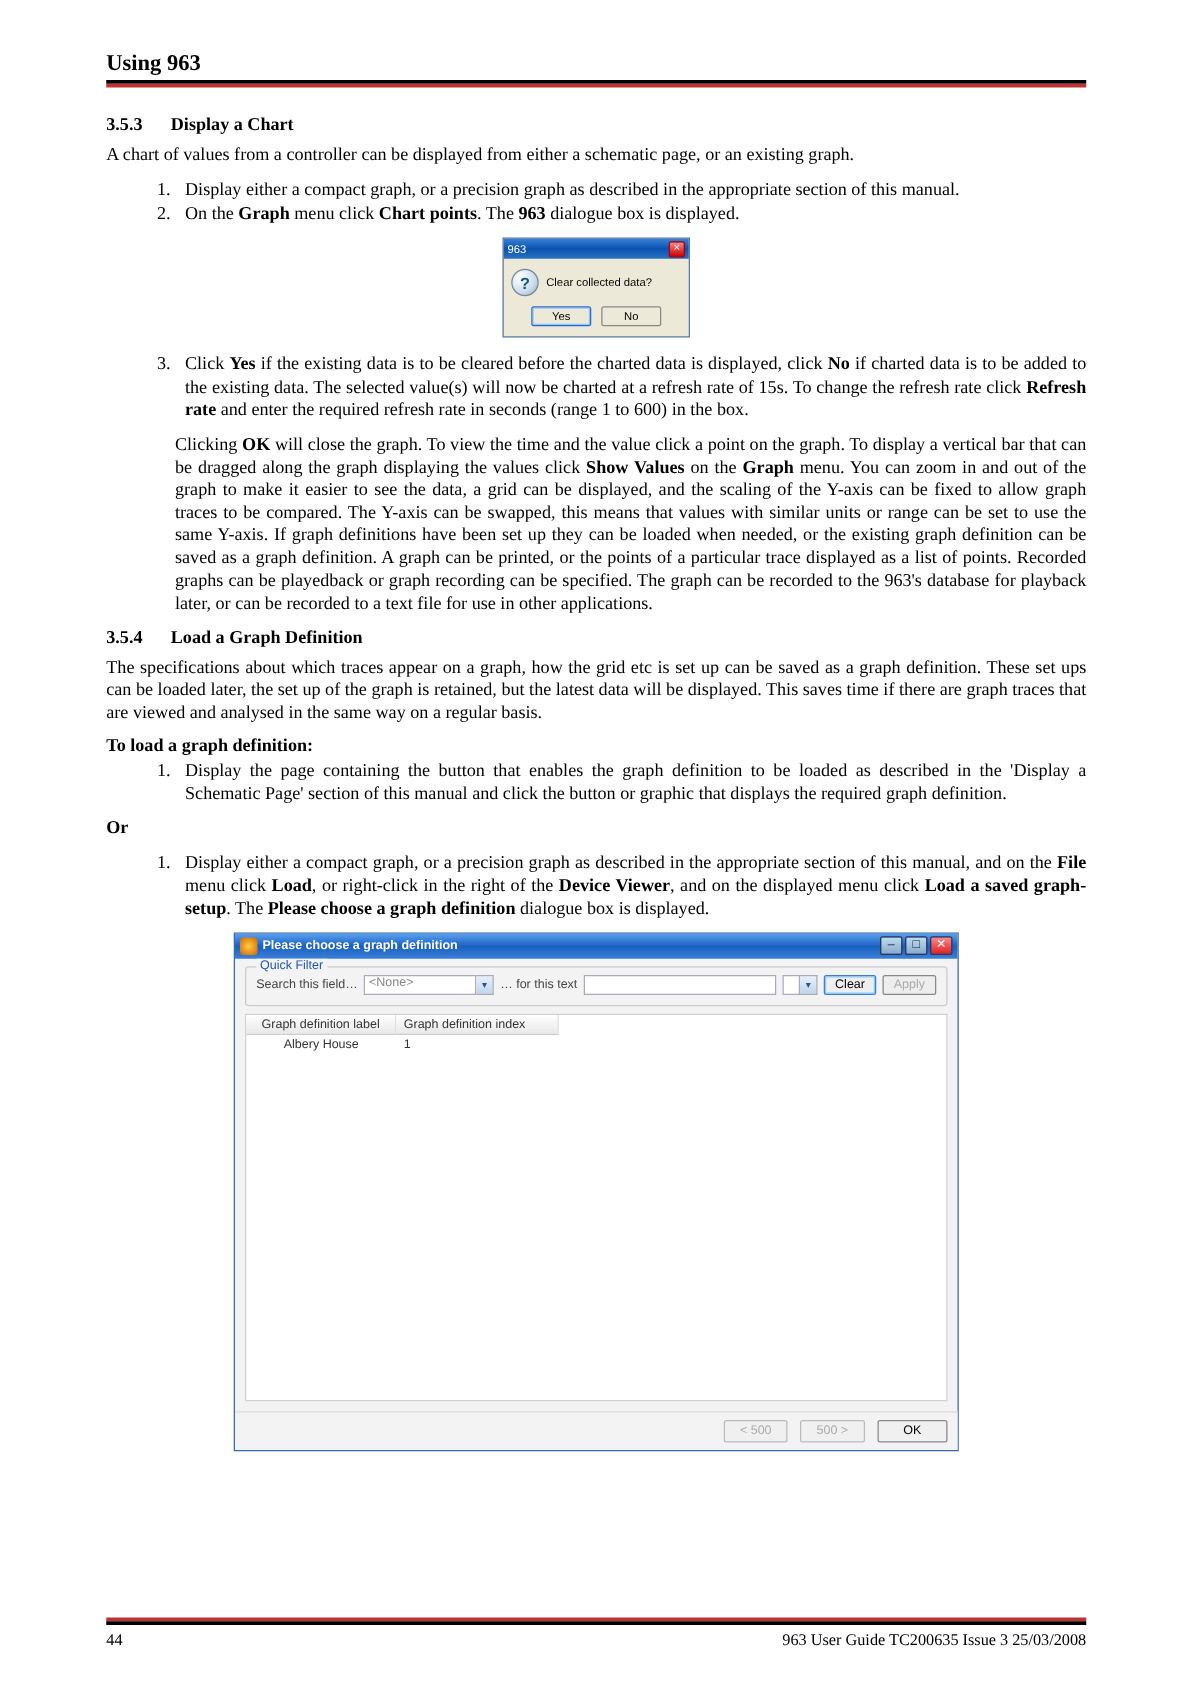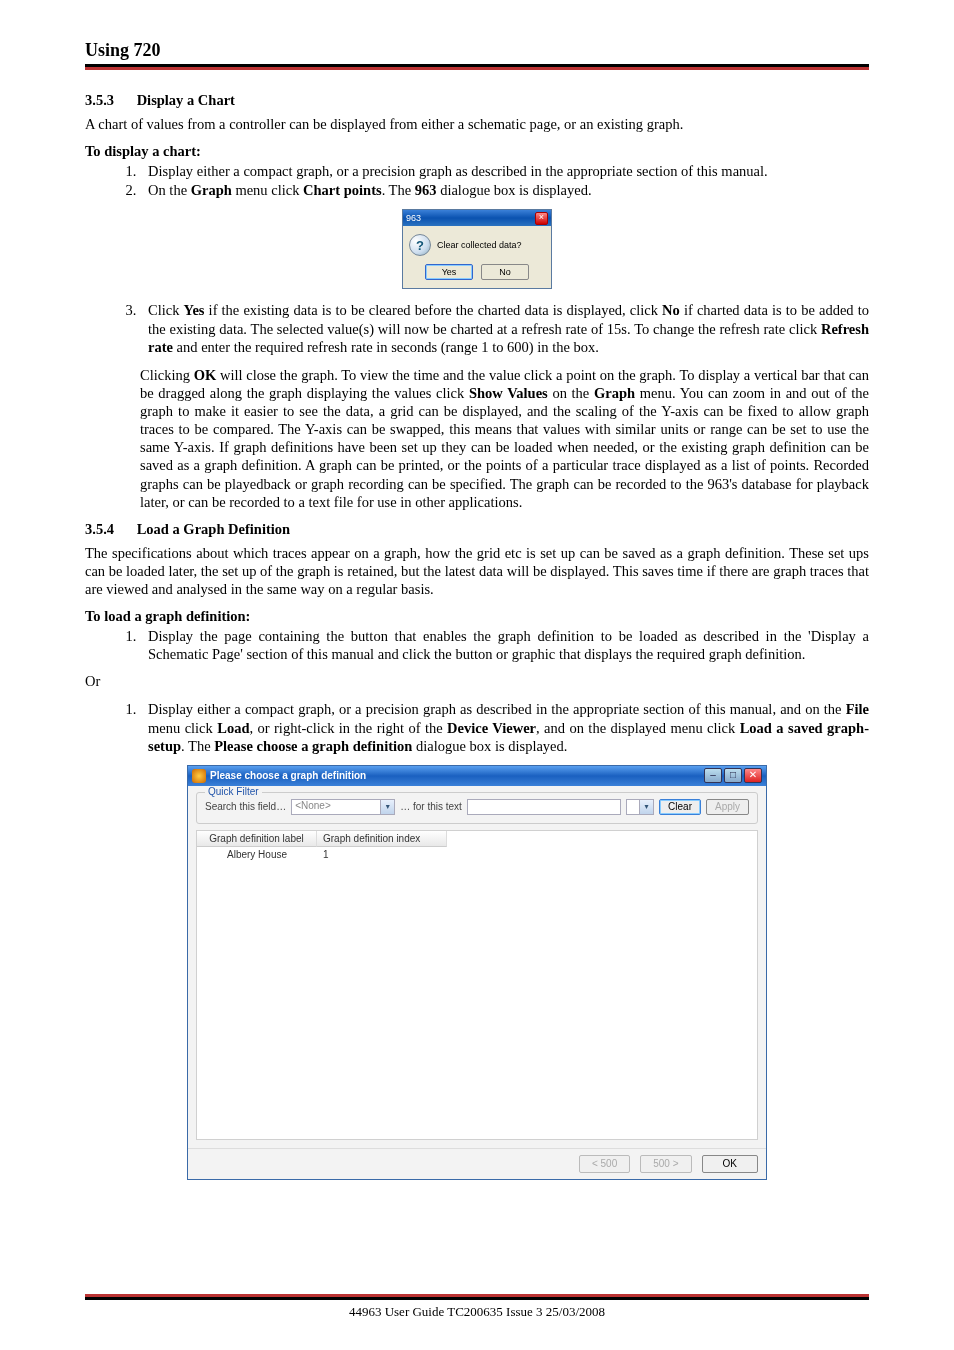--- a/index.html
+++ b/index.html
@@ -33,21 +33,21 @@
     font-size: 14.5px;
     margin-bottom: 6px;
   }
   .section-number { display:inline-block; width: 48px; }
   .body-para { margin-bottom: 10px; text-align: justify; line-height: 1.25; }
   .bold-lead { font-weight: bold; margin-bottom: 2px; }
   ol.steps { margin-left: 55px; margin-bottom: 10px; }
   ol.steps li { margin-bottom: 1px; text-align: justify; line-height:1.25; padding-left: 8px;}
   .indented-block { margin-left: 55px; margin-bottom:10px; text-align: justify; line-height:1.25;}
   .italic { font-style: italic; }
-  .or-text { margin-bottom: 10px; }
+  .or-text { margin-bottom: 10px; font-weight: bold; }
 
   
   .dlg1-wrap { display:flex; justify-content:center; margin: 6px 0 12px 0;}
   .dlg1 {
     width: 150px;
     border: 1px solid #5a7aa0;
     font-family: Tahoma, Arial, sans-serif;
     font-size: 9px;
     background: #ece9d8;
   }
@@ -149,36 +149,35 @@
   }
   .pager-btn.disabled { color:#aaa; border-color:#bbb;}
   .ok-btn { padding:0 20px; }
 
   .footer-bar {
     position:absolute; left:85px; right:85px; bottom:30px;
   }
   .footer-rule {
     border-top:3px solid #b33; border-bottom:3px solid #000; height:6px; margin-bottom:4px;
   }
-  .footer-row { display:flex; justify-content:center; font-size:13px;}
+  .footer-row { display:flex; justify-content:space-between; font-size:13px;}
 </style>
 </head>
 <body>
 
 <div class="page">
 
-  <div class="header-title">Using 720</div>
+  <div class="header-title">Using 963</div>
   <div class="header-rule"></div>
 
   <div class="section-heading">
     <span class="section-number">3.5.3</span>
     <span>Display a Chart</span>
   </div>
   <div class="body-para">A chart of values from a controller can be displayed from either a schematic page, or an existing graph.</div>
-  <div class="bold-lead">To display a chart:</div>
   <ol class="steps">
     <li>Display either a compact graph, or a precision graph as described in the appropriate section of this manual.</li>
     <li>
       <span>On the </span><b>Graph</b><span> menu click </span><b>Chart points</b><span>. The </span><b>963</b><span> dialogue box is displayed.</span>
     </li>
   </ol>
 
   <div class="dlg1-wrap">
     <div class="dlg1">
       <div class="dlg1-titlebar">

